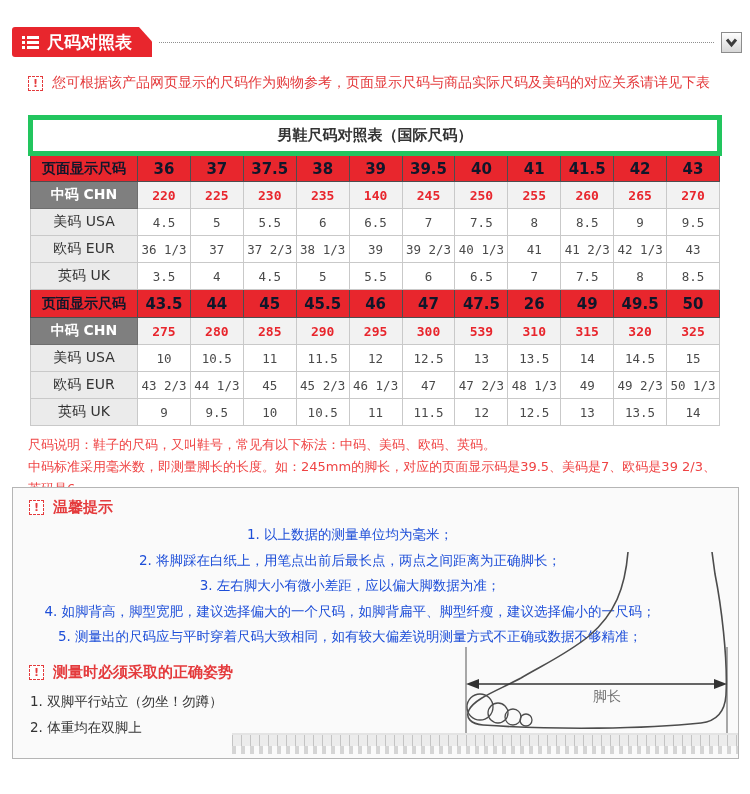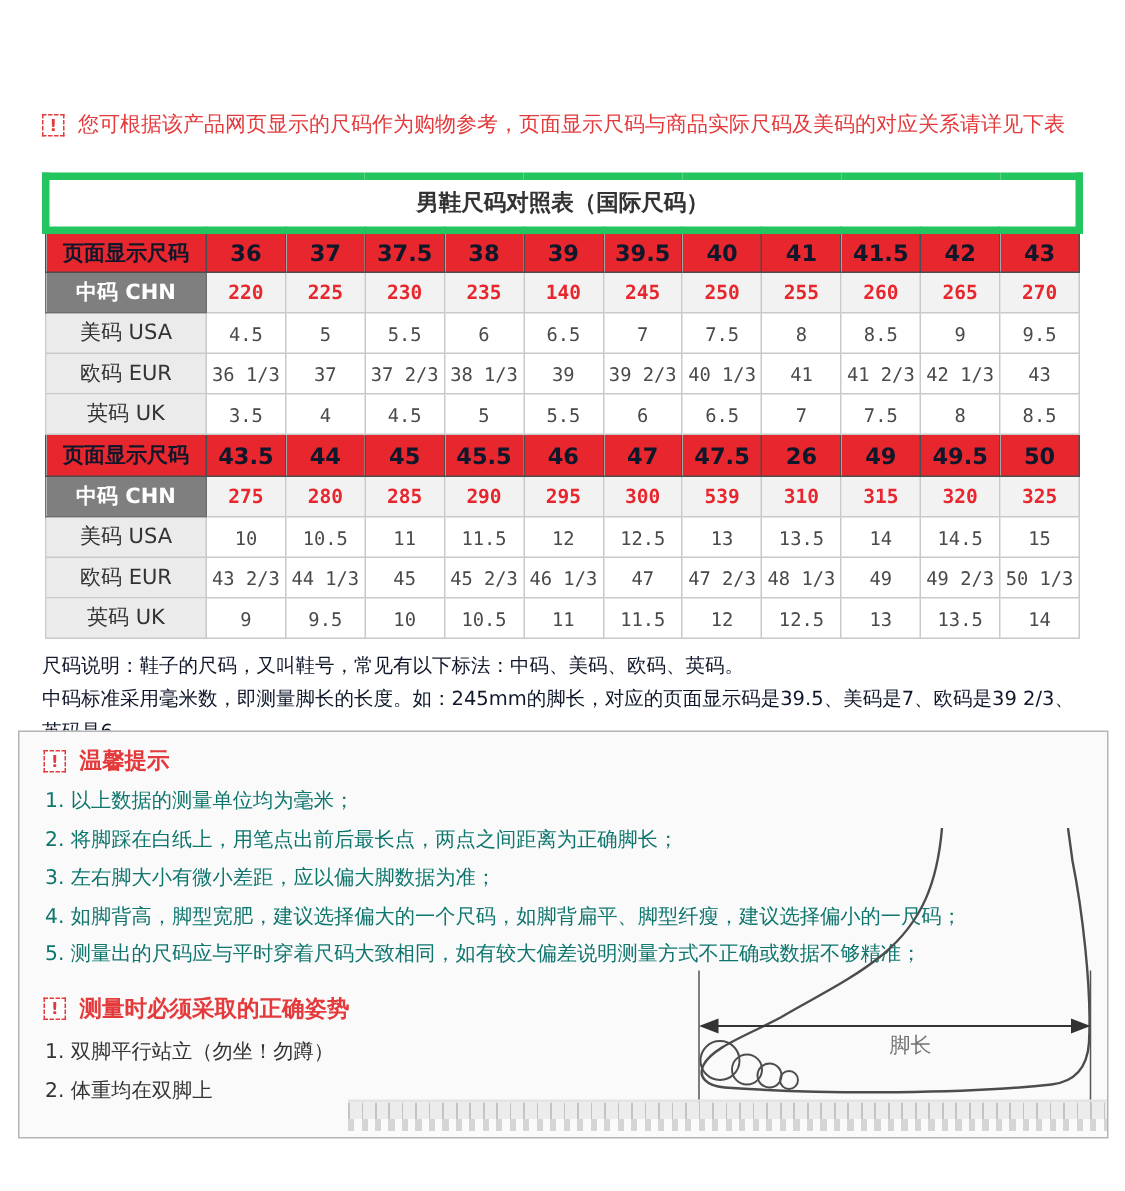--- a/index.html
+++ b/index.html
@@ -32,48 +32,73 @@
   tr.row-chn td { background:#f2f2f2; color:#e8262d; font-weight:bold; border:1px solid #c9c9c9;
                   font-family:"DejaVu Sans Mono","Liberation Mono",monospace; }
   tr.row-chn td.lbl { background:#7f7f7f; color:#fff; border:1px solid #6e6e6e; font-weight:bold; font-size:14px;
                       font-family:"DejaVu Sans","Liberation Sans",sans-serif; }
   tr.row-plain td { background:#fff; color:#4a4a4a; border:1px solid #c9c9c9;
                     font-family:"DejaVu Sans Mono","Liberation Mono",monospace; font-size:12.5px; }
   tr.row-plain td.lbl { background:#ebebeb; color:#333; font-size:14px;
                         font-family:"DejaVu Sans","Liberation Sans",sans-serif; }
 
   
-  .table-note { position:absolute; top:434px; left:28px; width:700px; font-size:13px; color:#0f172a; line-height:22px; }
+  .table-note { position:absolute; top:434px; left:28px; width:700px; font-size:13px; color:#ef4444; line-height:22px; }
 
   
   .tips-box { position:absolute; top:487px; left:12px; width:727px; height:272px; background:#fafafa;
               border:1px solid #b5b5b5; }
   .box-title { position:absolute; left:16px; display:flex; align-items:center; gap:9px; color:#e43a3c;
                font-size:15px; font-weight:bold; }
   .tips-title { top:10px; }
   .posture-title { top:175px; }
-  .tips-list { position:absolute; left:17px; top:34px; width:640px; font-size:13.5px; color:#0f766e; }
+  .tips-list { position:absolute; left:17px; top:34px; width:640px; font-size:13.5px; color:#1d4ed8;text-align:center; }
   .tips-list div { line-height:25.5px; height:25.5px; white-space:nowrap; }
   .posture-list { position:absolute; left:17px; top:200px; width:440px; font-size:13.5px; color:#333; }
   .posture-list div { line-height:26px; height:26px; white-space:nowrap; }
 
   
   .foot-illo { position:absolute; left:442px; top:64px; width:292px; height:186px; pointer-events:none; }
   .foot-label { position:absolute; left:138px; top:136px; font-size:14px; color:#737373; }
   .ruler { position:absolute; left:219px; bottom:4px; width:506px; }
   .ruler-band { height:13px; border-top:2px solid #e4e4e4;
                 background:repeating-linear-gradient(90deg,#c4c4c4 0,#c4c4c4 1px,#ececec 1px,#ececec 9px); }
   .ruler-teeth { height:8px;
                  background:repeating-linear-gradient(90deg,#d5d5d5 0,#d5d5d5 4px,rgba(0,0,0,0) 4px,rgba(0,0,0,0) 9px); }
 </style>
 </head>
 <body>
 
 <div class="page">
 
+  <div class="sec-header">
+    <div class="badge">
+      <span style="display:inline-flex;">
+        <svg width="17" height="15" viewBox="0 0 17 15">
+            <g fill="#ffffff">
+          <rect x="0" y="1" width="3" height="3"></rect>
+              <rect x="5" y="1" width="12" height="3"></rect>
+          <rect x="0" y="6" width="3" height="3"></rect>
+              <rect x="5" y="6" width="12" height="3"></rect>
+          <rect x="0" y="11" width="3" height="3"></rect>
+              <rect x="5" y="11" width="12" height="3"></rect>
+        </g>
+          </svg>
+      </span>
+      <span>尺码对照表</span>
+    </div>
+    <div class="dotted"></div>
+    <button class="collapse-btn">
+      <span style="display:inline-flex;">
+        <svg width="13" height="13" viewBox="0 0 13 13">
+            <path d="M2 3.5 L6.5 9 L11 3.5" fill="none" stroke="#3c3c3c" stroke-width="3"></path>
+          </svg>
+      </span>
+    </button>
+  </div>
 
   <div class="notice">
     <span class="alert-icon">!</span>
     <span>您可根据该产品网页显示的尺码作为购物参考，页面显示尺码与商品实际尺码及美码的对应关系请详见下表</span>
   </div>
 
   <table class="size-table" id="size-table">
     <colgroup>
         <col style="width:107px">
       </colgroup>

